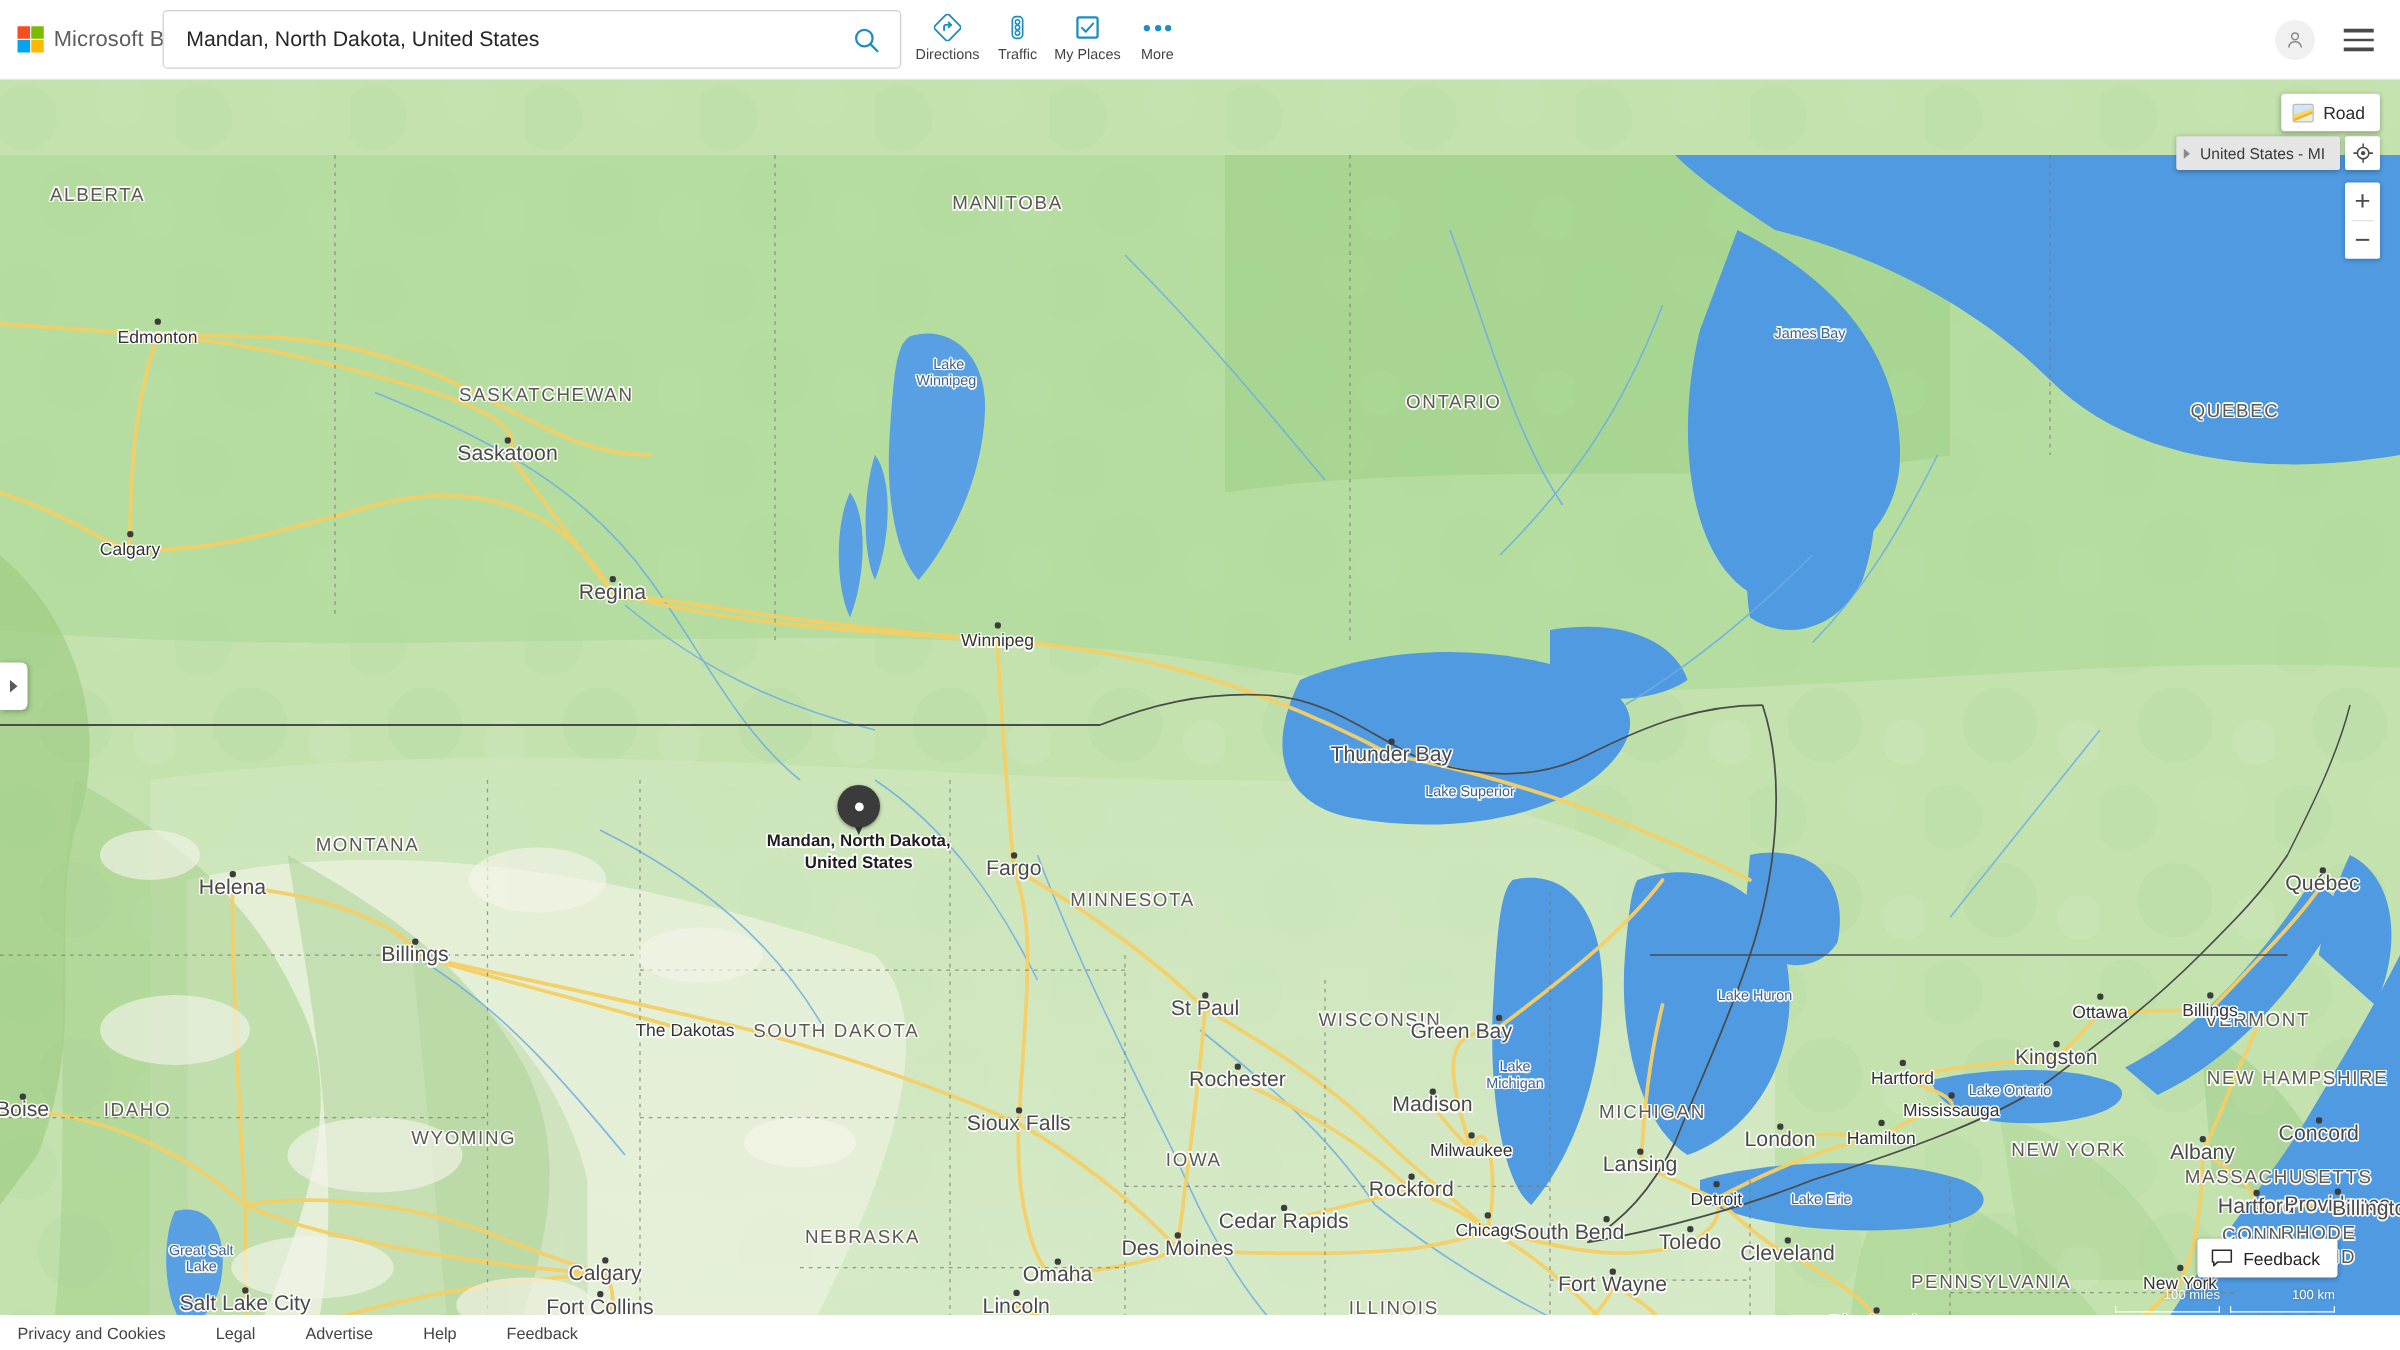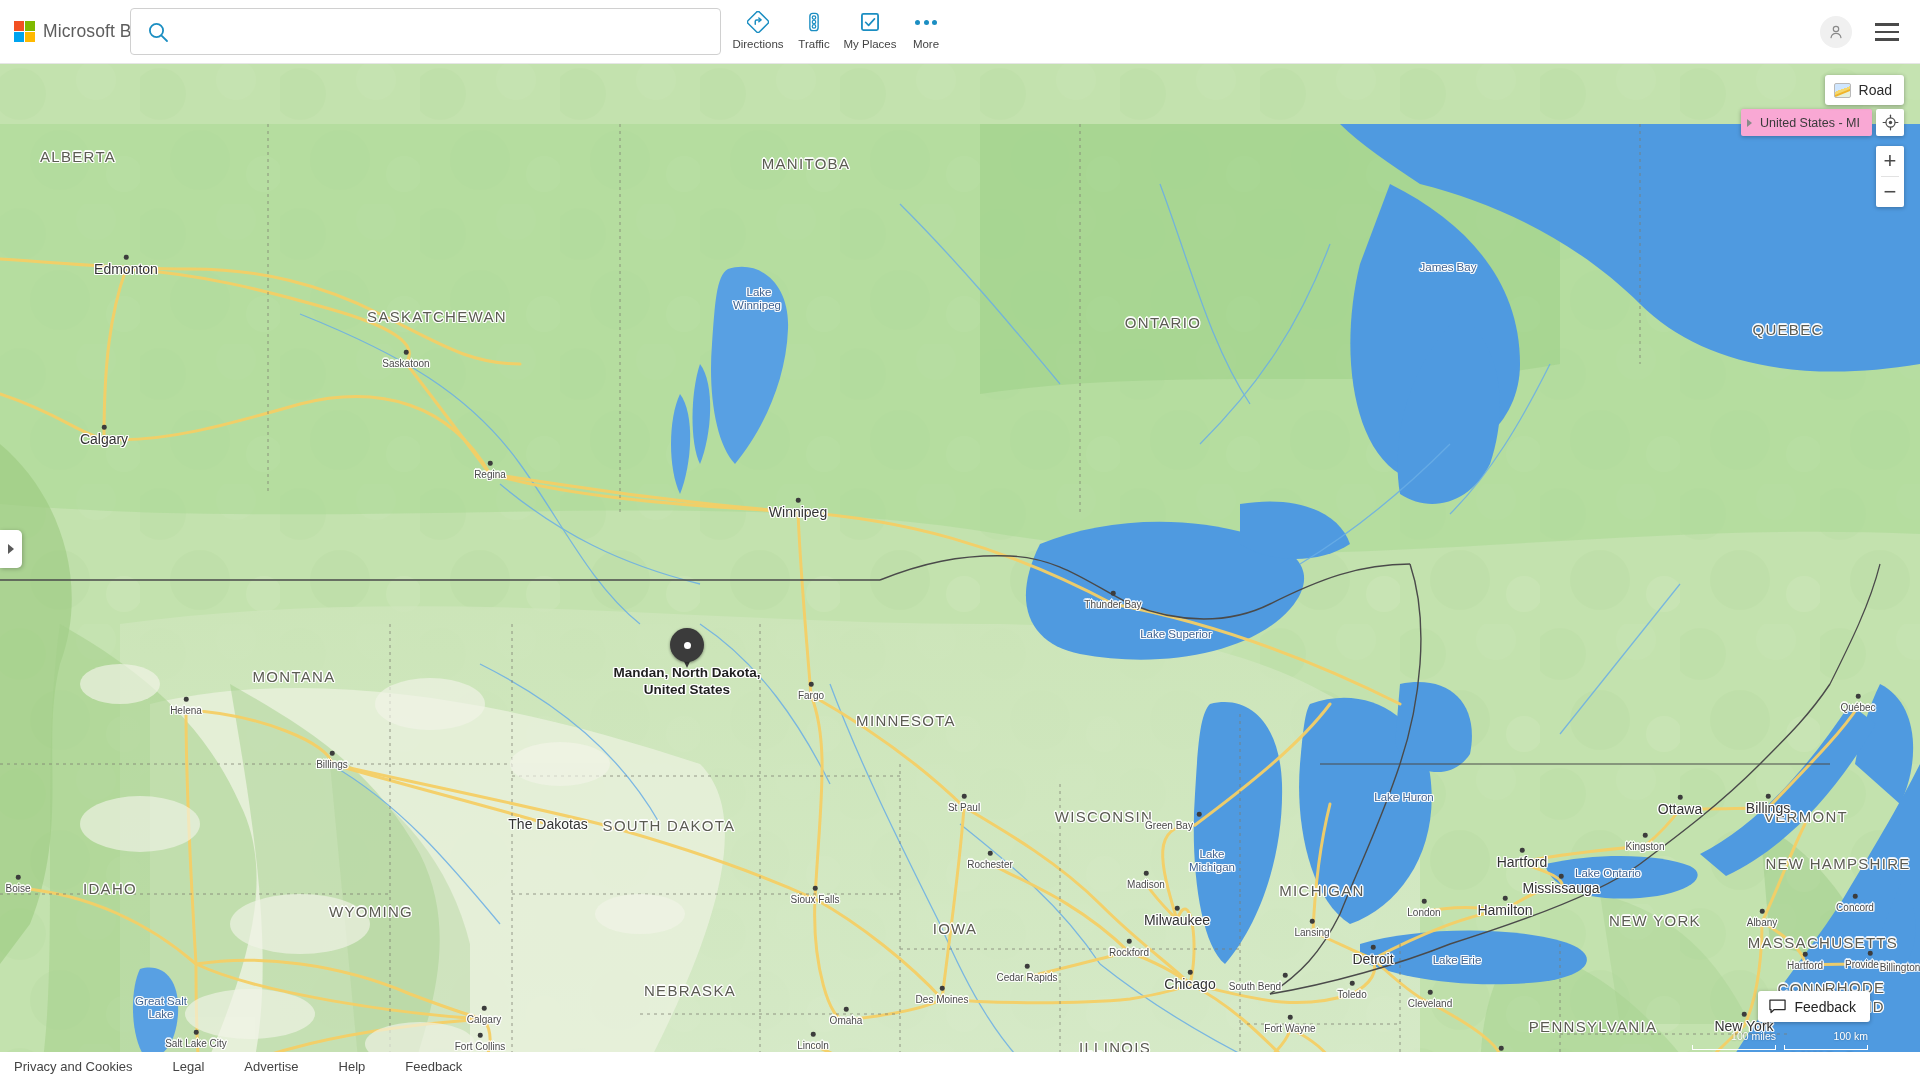--- a/index.html
+++ b/index.html
@@ -120,21 +120,21 @@
     transform: translate(-50%, -50%);
     pointer-events: none;
     text-shadow:
       -1.2px 0 rgba(255,255,255,.85), 1.2px 0 rgba(255,255,255,.85),
       0 -1.2px rgba(255,255,255,.85), 0 1.2px rgba(255,255,255,.85),
       -1px -1px rgba(255,255,255,.85), 1px 1px rgba(255,255,255,.85),
       -1px 1px rgba(255,255,255,.85), 1px -1px rgba(255,255,255,.85);
   }
   .lbl-region-lg { font-size: 15px; letter-spacing: 1.3px; color:#5b5b52; }
   .lbl-city-md { font-size: 14px; color:#333; }
-  .lbl-city-sm { font-size: 10px; color:#4a4a4a; }
+  .lbl-city-sm { font-size: 17px; color:#4a4a4a; }
   .lbl-water { font-size: 11.5px; color:#3f6392; font-style: normal; }
   .city-dot {
     position:absolute; width:4.5px; height:4.5px; border-radius:50%;
     background:#3c3c3c; transform:translate(-50%,-50%);
     pointer-events:none;
   }
 
   
   .pin {
     position: absolute;
@@ -183,21 +183,21 @@
     background: linear-gradient(160deg,#cfe6ff 0 42%, #f5d86e 42% 62%, #e6f0dc 62% 100%);
     position:relative; overflow:hidden;
   }
   .road-swatch::after{
     content:''; position:absolute; left:-2px; top:7px; width:24px; height:2px;
     background:#f0b429; transform:rotate(-22deg);
   }
 
   .ctl-locale {
     position:absolute; right: 48px; top: 45px;
-    background:#f9a8d4; border-radius:2px;
+    background:#e5e5e5; border-radius:2px;
     box-shadow: 0 1px 4px rgba(0,0,0,.28);
     height: 27px; padding: 0 12px 0 6px;
     display:flex; align-items:center; gap:8px;
     cursor:pointer; z-index: 19;
   }
   .ctl-locale .llabel { font-size: 12.5px; color:#3a3a3a; white-space:nowrap; }
   .tri-right {
     width:0;height:0;border-left:5px solid #8a8a8a;
     border-top:4px solid transparent;border-bottom:4px solid transparent;
   }
@@ -299,20 +299,21 @@
     <div class="ms-logo">
       <i></i>
         <i></i>
         <i></i>
         <i></i>
     </div>
     <span class="brand-text">Microsoft Bing</span>
   </div>
 
   <div class="searchbox">
+    <input type="text" value="Mandan, North Dakota, United States" style="">
     <button class="search-btn">
       <svg width="22" height="22" viewBox="0 0 22 22">
         <circle cx="9.5" cy="9.5" r="6.6" fill="none" stroke="#1b8ec2" stroke-width="1.8"></circle>
         <line x1="14.3" y1="14.3" x2="20" y2="20" stroke="#1b8ec2" stroke-width="1.8" stroke-linecap="round"></line>
       </svg>
     </button>
   </div>
 
   <div class="toolbar">
 

